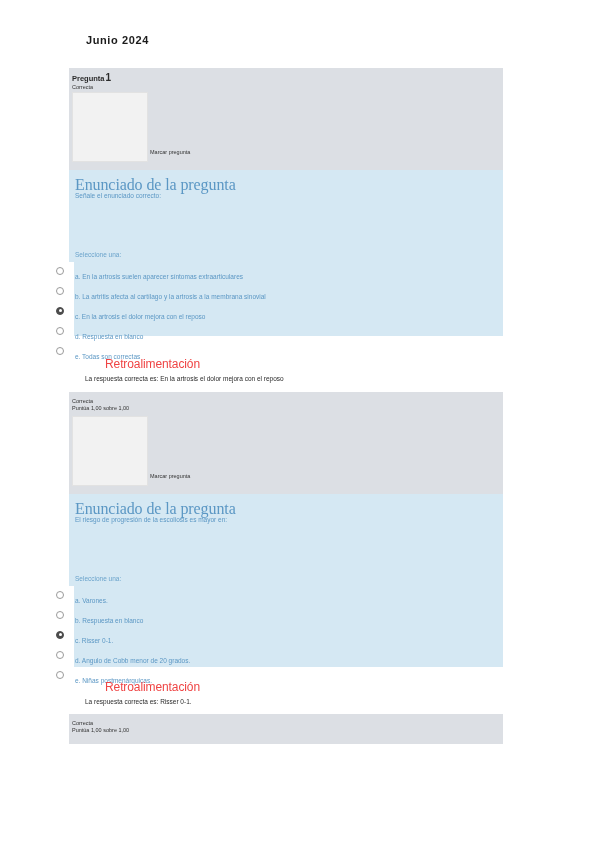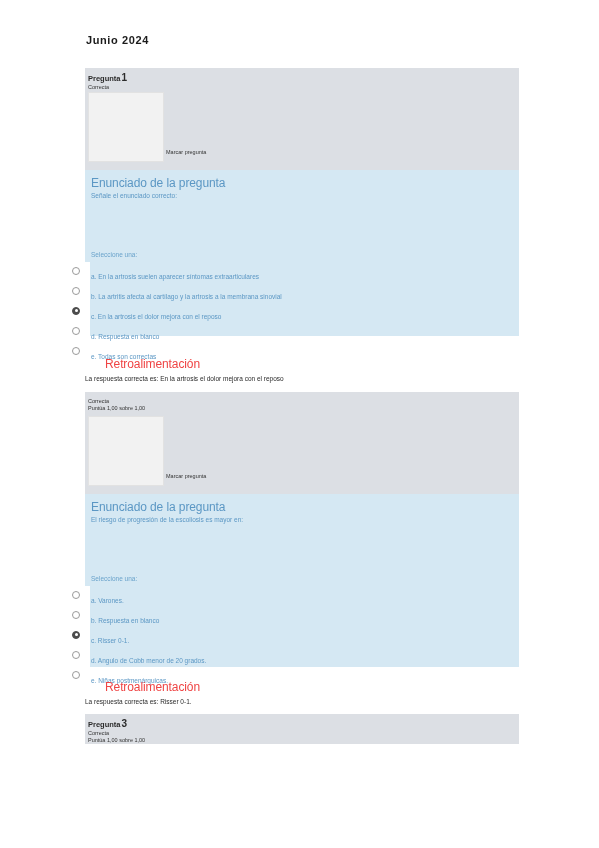--- a/index.html
+++ b/index.html
@@ -30,21 +30,21 @@
     top: 34px;
     font-size: 11px;
     font-weight: bold;
     letter-spacing: 0.6px;
     color: #1b1b1b;
   }
 
   
   .qblock {
     position: absolute;
-    left: 85px;
+    left: 69px;
     width: 434px;
   }
 
   
   .qheader {
     position: relative;
     background: #dcdfe4;
     width: 434px;
     box-sizing: border-box;
     padding: 5px 0 0 3px;
@@ -102,24 +102,25 @@
   .qbody {
     position: relative;
     width: 434px;
     background: #d5e8f3;
     box-sizing: border-box;
   }
   .qtext-head {
     position: absolute;
     left: 6px;
     top: 6px;
-    font-size: 12px;
+    font-size: 16px;
     color: #5b97c4;
     letter-spacing: -0.1px;
     white-space: nowrap;
+    font-family: Liberation Serif, serif;
   }
   .qtext-body {
     position: absolute;
     left: 6px;
     top: 22px;
     font-size: 6.5px;
     color: #5b97c4;
     white-space: nowrap;
   }
   .select-one {
@@ -316,21 +317,18 @@
     </div>
   </div>
 
   <div class="feedback" style="top:680px;">
     <div class="fb-title">Retroalimentación</div>
     <div class="fb-text">La respuesta correcta es: Risser 0-1.</div>
   </div>
 
   <div class="qblock" style="top:714px;">
     <div class="qheader short">
-      <div class="q-no">
-        <span>Pregunta</span><span class="q-num">3</span>
-      </div>
       <div class="q-state">Correcta</div>
       <div class="q-points">Puntúa 1,00 sobre 1,00</div>
     </div>
   </div>
 
 </div>
 
 </body></html>

